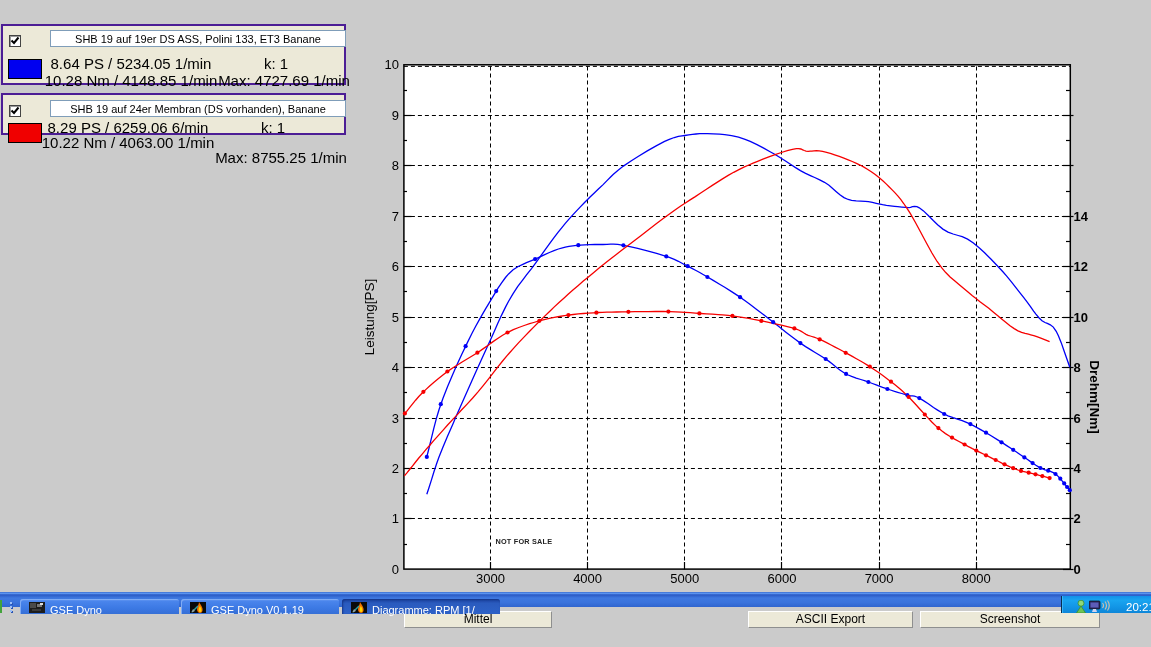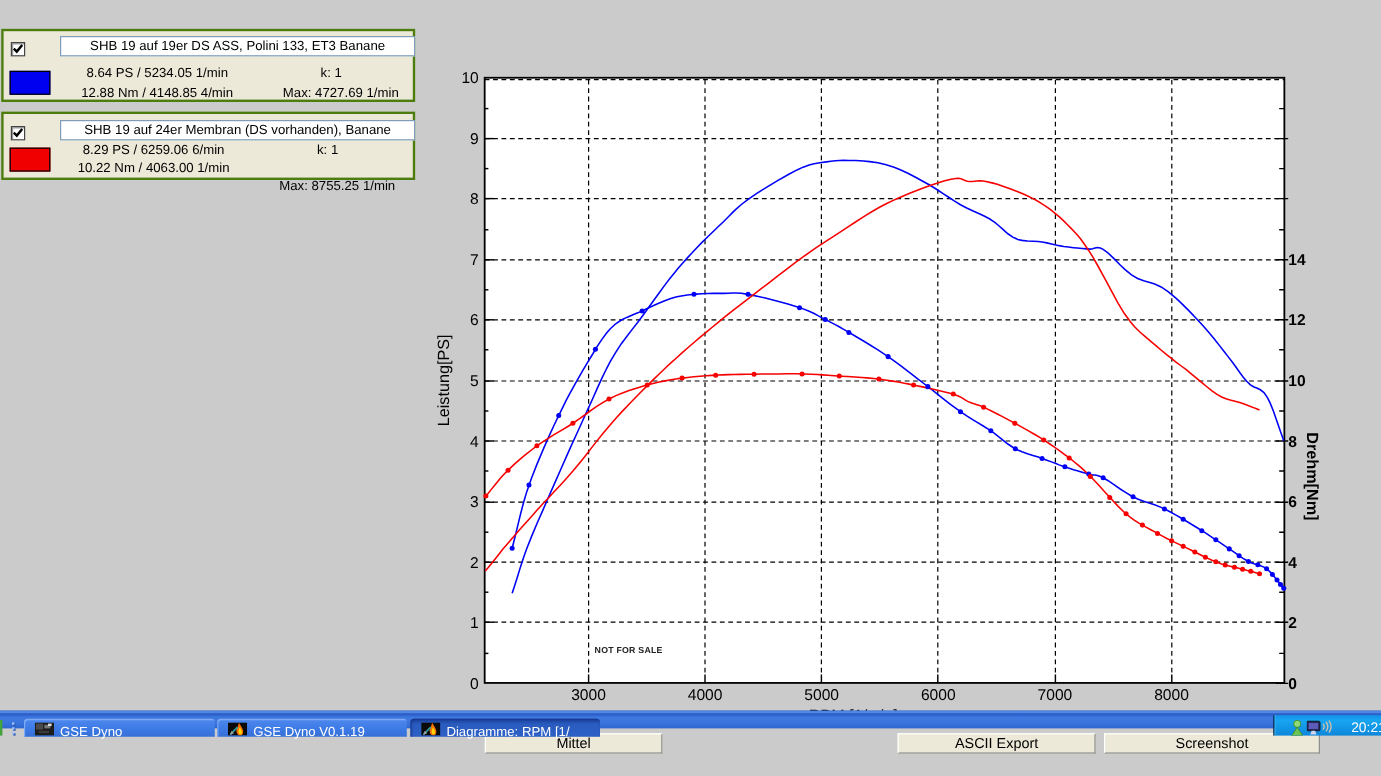--- a/index.html
+++ b/index.html
@@ -1,22 +1,22 @@
 <!DOCTYPE html>
 <html><head><meta charset="utf-8"><style>
 html,body{margin:0;padding:0}
 body{width:1151px;height:647px;overflow:hidden;position:relative;background:#cbcbcb;
  font-family:"Liberation Sans",sans-serif;}
-.box{position:absolute;left:1px;width:345px;background:#ece9d8;border:2px solid #4d7c0f;box-sizing:border-box}
+.box{position:absolute;left:1px;width:345px;background:#ece9d8;border:2px solid #4c1d95;box-sizing:border-box}
 .field{position:absolute;left:47px;width:296px;height:17px;background:#fff;border:1px solid #7f9db9;
  box-sizing:border-box;text-align:center;font-size:11px;line-height:16px;color:#000;white-space:nowrap}
 .cb{position:absolute;left:6px;width:12px;height:12px;background:#fff;border:1px solid #444;box-sizing:border-box;box-shadow:inset 1px 1px 0 #999}
 .cb svg{position:absolute;left:0;top:0}
 .sw{position:absolute;left:5px;width:34px;height:20px;border:1.5px solid #000;box-sizing:border-box}
-.st{position:absolute;font-size:11px;color:#000;white-space:nowrap;transform:translateX(-50%)}
+.st{position:absolute;font-size:15px;color:#000;white-space:nowrap;transform:translateX(-50%)}
 .btn{position:absolute;top:611px;height:17px;background:#ece9d8;border:1px solid #8e8f8f;
  border-top-color:#fff;border-left-color:#fff;box-sizing:border-box;text-align:center;
  font-size:12px;line-height:15px;color:#000}
 .gd{stroke:#000;stroke-width:1;stroke-dasharray:4 3}
 .tk{stroke:#000;stroke-width:1.2}
 .yl{font-size:13px;fill:#000}
 .yr{font-size:13px;font-weight:bold;fill:#000}
 .xl{font-size:13px;fill:#000}
 </style></head>
 <body>
@@ -24,25 +24,25 @@
 <div class="box" style="top:23.5px;height:61px">
   <div class="field" style="top:4px">SHB 19 auf 19er DS ASS, Polini 133, ET3 Banane</div>
   <div class="cb" style="top:9px">
       <svg width="10" height="10" viewBox="0 0 10 10">
         <path d="M1.5 4.5 L4 7 L8.5 1.5" stroke="#000" stroke-width="2" fill="none"></path>
       </svg>
     </div>
   <div class="sw" style="top:33px;background:#0000f0"></div>
   <div class="st" style="left:128px;top:29px">8.64 PS / 5234.05 1/min</div>
   <div class="st" style="left:273px;top:29px">k: 1</div>
-  <div class="st" style="left:128px;top:46px">12.88 Nm / 4148.85 4/min</div>
+  <div class="st" style="left:128px;top:46px">10.28 Nm / 4148.85 1/min</div>
   <div class="st" style="left:281px;top:46px">Max: 4727.69 1/min</div>
 </div>
 
-<div class="box" style="top:93px;height:57px">
+<div class="box" style="top:93px;height:42px">
   <div class="field" style="top:5px">SHB 19 auf 24er Membran (DS vorhanden), Banane</div>
   <div class="cb" style="top:10px">
       <svg width="10" height="10" viewBox="0 0 10 10">
         <path d="M1.5 4.5 L4 7 L8.5 1.5" stroke="#000" stroke-width="2" fill="none"></path>
       </svg>
     </div>
   <div class="sw" style="top:28px;background:#f00000"></div>
   <div class="st" style="left:128px;top:118.5px;position:fixed">8.29 PS / 6259.06 6/min</div>
   <div class="st" style="left:273px;top:118.5px;position:fixed">k: 1</div>
   <div class="st" style="left:128px;top:133.5px;position:fixed">10.22 Nm / 4063.00 1/min</div>

